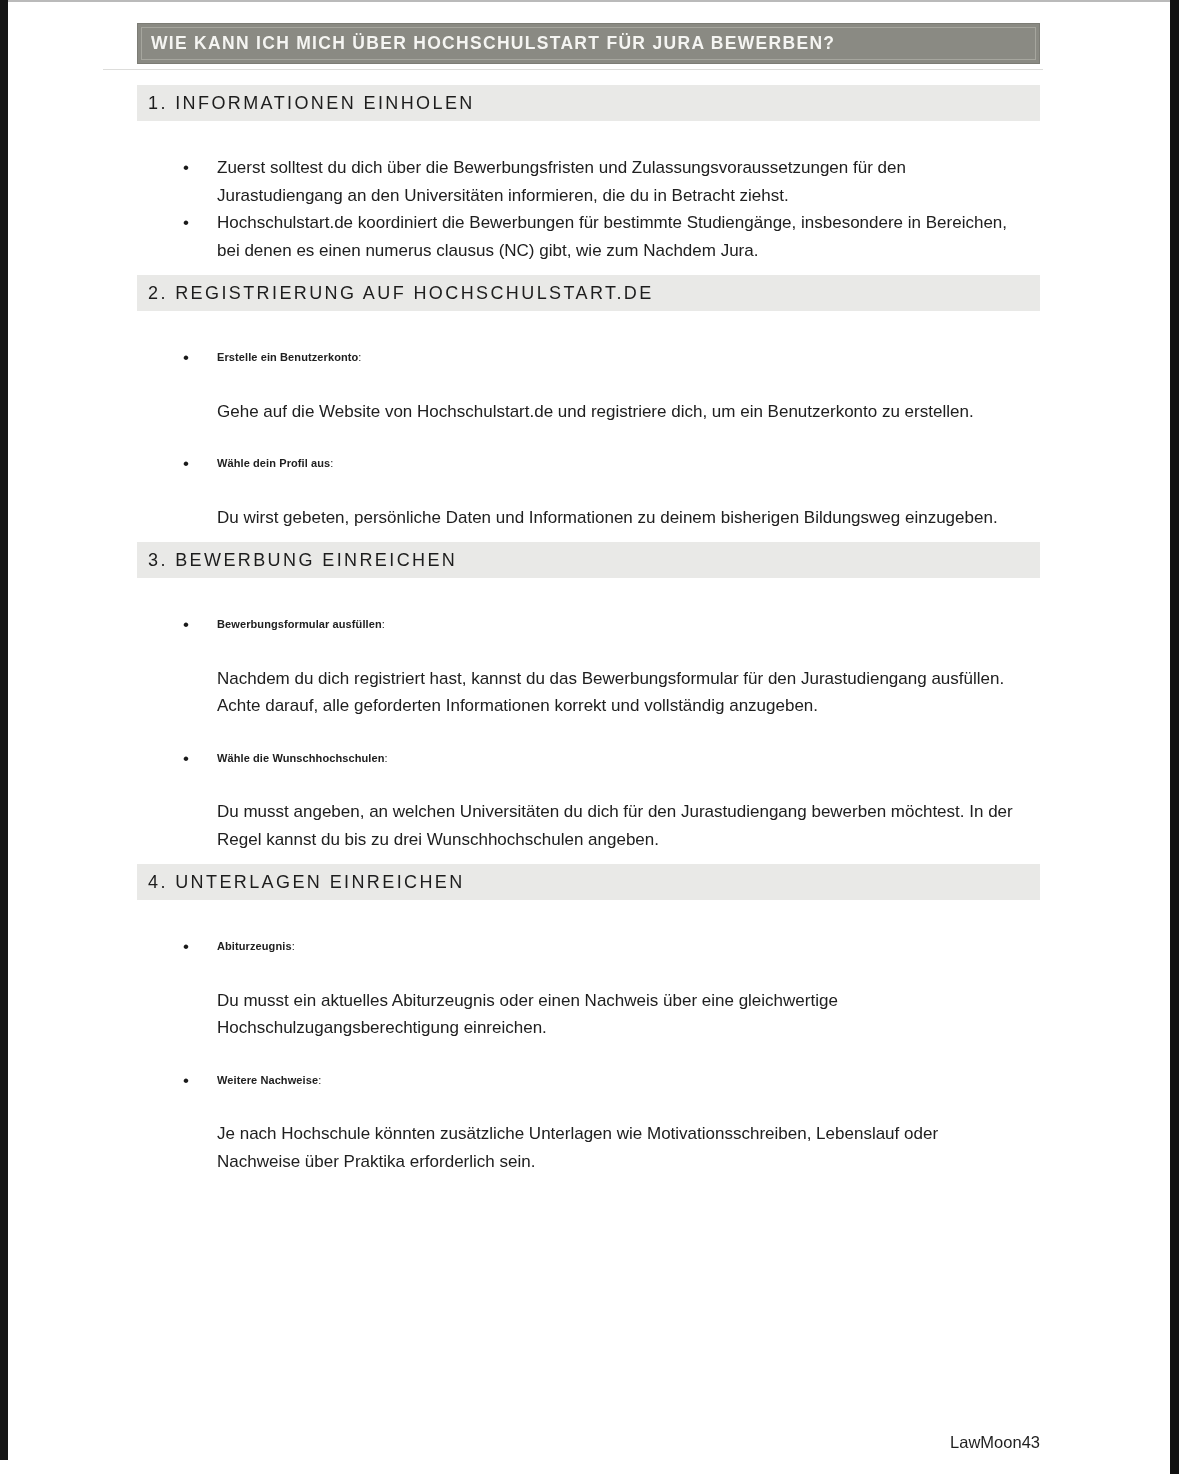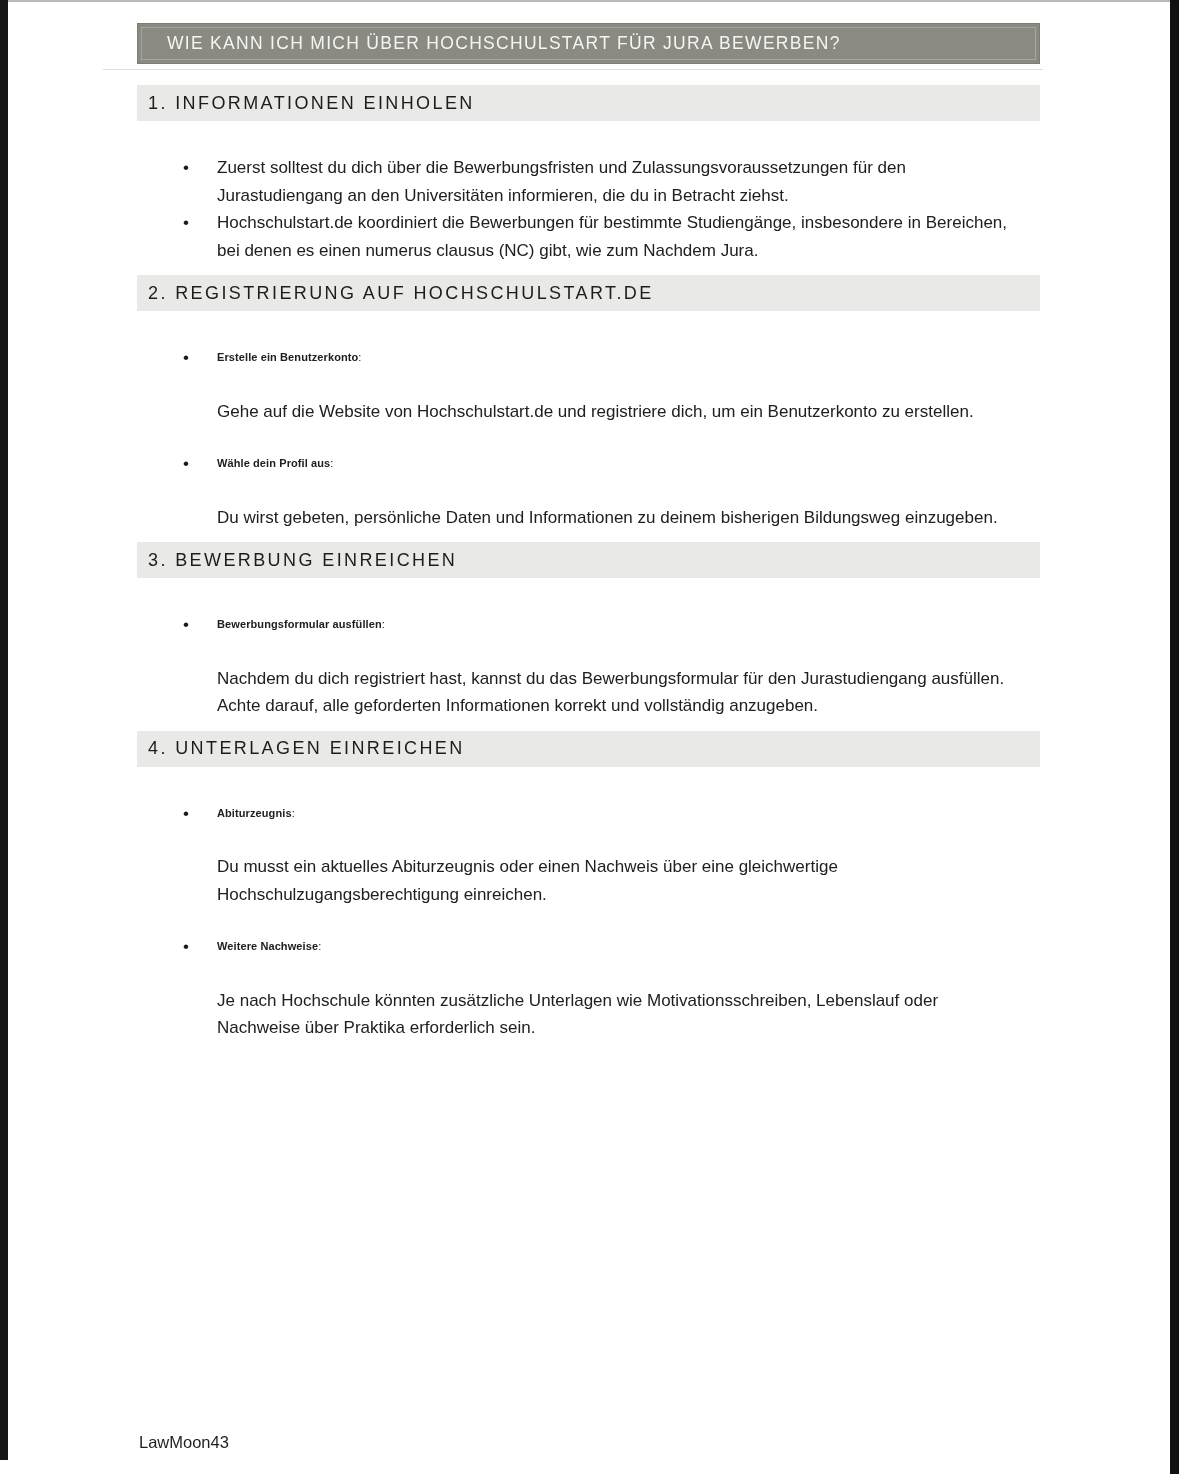--- a/index.html
+++ b/index.html
@@ -35,23 +35,23 @@
     height: 41px;
     background: #8a8a83;
     border: 1px solid #7c7c75;
     box-shadow: inset 0 0 0 3px #8a8a83, inset 0 0 0 4px #a6a69e;
     display: flex; align-items: center;
     padding: 0 13px;
     box-sizing: border-box;
     margin-bottom: 21px;
   }
   .banner-text {
-    margin: 16px;
+    margin: 0;
     font-size: 17.5px;
-    font-weight: 400;
+    font-weight: 700;
     letter-spacing: 1.3px;
     color: #f5f5f2;
     white-space: nowrap;
   }
   .section-bar {
     height: 36px;
     background: #e9e9e7;
     display: flex; align-items: center;
     padding: 0 11px;
     box-sizing: border-box;
@@ -105,21 +105,21 @@
     font-size: 17px;
     line-height: 27.5px;
     box-sizing: border-box;
   }
   .footer {
     position: absolute;
     left: 139px;
     top: 1433px;
     width: 901px;
     display: flex;
-    justify-content: flex-start;
+    justify-content: flex-end;
     font-size: 16.5px;
     color: #1f1f1f;
   }
 </style>
 </head>
 <body>
 
 <div class="screen">
   <div class="edge-top"></div>
   <div class="edge-left"></div>
@@ -157,20 +157,24 @@
     </section>
 
     <section class="doc-section">
       <div class="section-bar">
         <h2 class="section-heading">3. BEWERBUNG EINREICHEN</h2>
       </div>
       <div class="entry">
         <p class="entry-label"><b>Bewerbungsformular ausfüllen</b><span>:</span></p>
         <p class="entry-body">Nachdem du dich registriert hast, kannst du das Bewerbungsformular für den Jurastudiengang ausfüllen. Achte darauf, alle geforderten Informationen korrekt und vollständig anzugeben.</p>
       </div>
+      <div class="entry">
+        <p class="entry-label"><b>Wähle die Wunschhochschulen</b><span>:</span></p>
+        <p class="entry-body">Du musst angeben, an welchen Universitäten du dich für den Jurastudiengang bewerben möchtest. In der Regel kannst du bis zu drei Wunschhochschulen angeben.</p>
+      </div>
     </section>
 
     <section class="doc-section">
       <div class="section-bar">
         <h2 class="section-heading">4. UNTERLAGEN EINREICHEN</h2>
       </div>
       <div class="entry">
         <p class="entry-label"><b>Abiturzeugnis</b><span>:</span></p>
         <p class="entry-body">Du musst ein aktuelles Abiturzeugnis oder einen Nachweis über eine gleichwertige Hochschulzugangsberechtigung einreichen.</p>
       </div>

